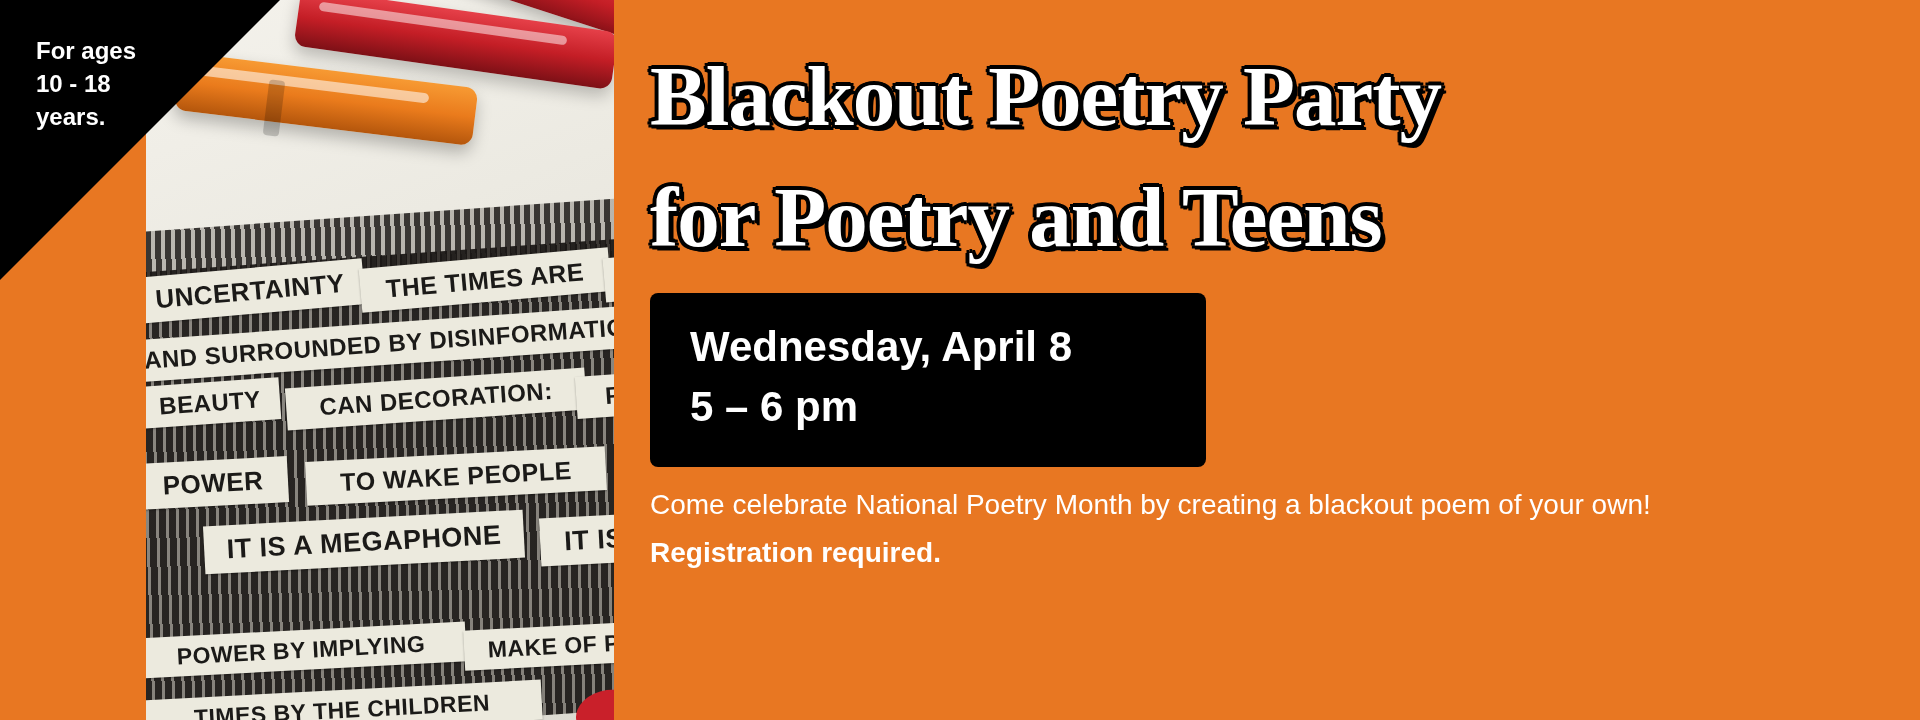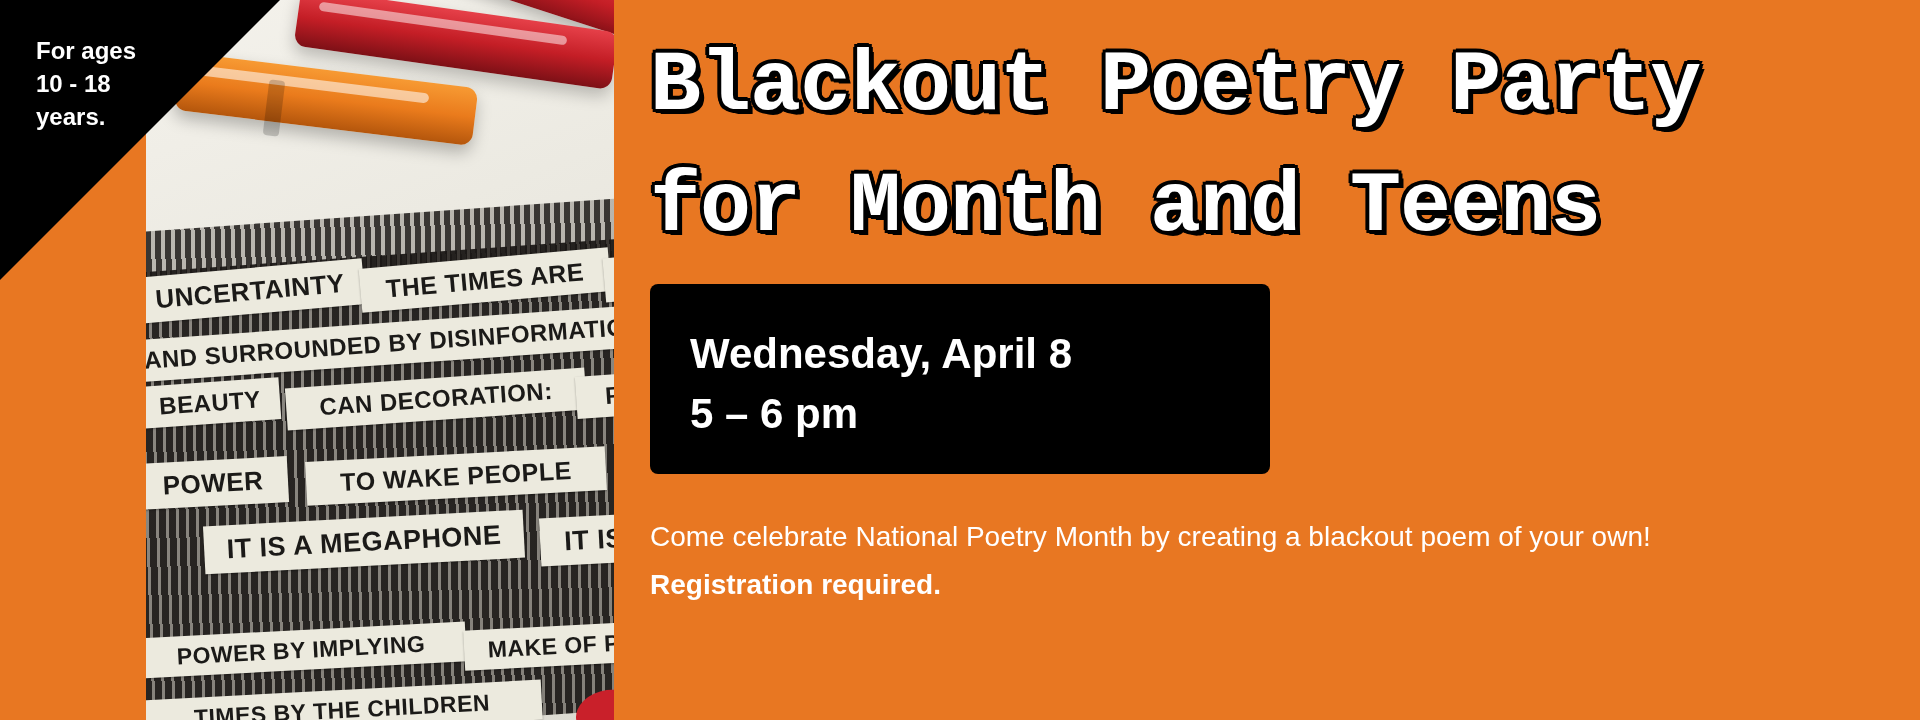--- a/index.html
+++ b/index.html
@@ -179,52 +179,52 @@
   
   .content {
     position: absolute;
     left: 650px;
     top: 0;
     width: 1270px;
     height: 720px;
   }
   .title {
     margin: 0;
-    padding-top: 27px;
-    color: #ffffff;
-    font-family: Liberation Mono, monospace;
+    padding-top: 36px;
+    color: #ffffff;
+    font-family: Liberation Serif, serif;
     font-weight: 700;
     font-size: 85px;
     line-height: 1.42;
     letter-spacing: -1px;
     text-shadow:
       4px 0 0 #000, -4px 0 0 #000, 0 4px 0 #000, 0 -4px 0 #000,
       3px 3px 0 #000, -3px 3px 0 #000, 3px -3px 0 #000, -3px -3px 0 #000,
       5px 5px 0 #000;
   }
   .title .line { display: block; }
 
   .date-box {
     margin-top: 16px;
     background: #000000;
     color: #ffffff;
-    width: 620px;
+    width: 556px;
     border-radius: 8px;
-    padding: 40px 40px 30px 40px;
+    padding: 24px 40px 30px 40px;
     box-sizing: border-box;
   }
   .date-box .date-line {
     font-size: 42px;
     font-weight: 700;
     line-height: 1.42;
     letter-spacing: 0px;
   }
 
   .description {
-    margin-top: 45px;
+    margin-top: 20px;
     color: #ffffff;
     font-size: 28px;
     font-weight: 400;
     line-height: 1.3;
   }
   .registration {
     margin-top: 12px;
     color: #ffffff;
     font-size: 28px;
     font-weight: 700;
@@ -272,21 +272,21 @@
     <div class="corner-tag">
       <div class="tag-text">For ages
 10 - 18
 years.</div>
     </div>
   </div>
 
   <div class="content">
     <h1 class="title">
       <span class="line">Blackout Poetry Party</span>
-      <span class="line">for Month and Teens</span>
+      <span class="line">for Poetry and Teens</span>
     </h1>
 
     <div class="date-box">
       <div class="date-line">Wednesday, April 8</div>
       <div class="date-line">5 – 6 pm</div>
     </div>
 
     <div class="description">Come celebrate National Poetry Month by creating a blackout poem of your own!</div>
     <div class="registration">Registration required.</div>
   </div>

